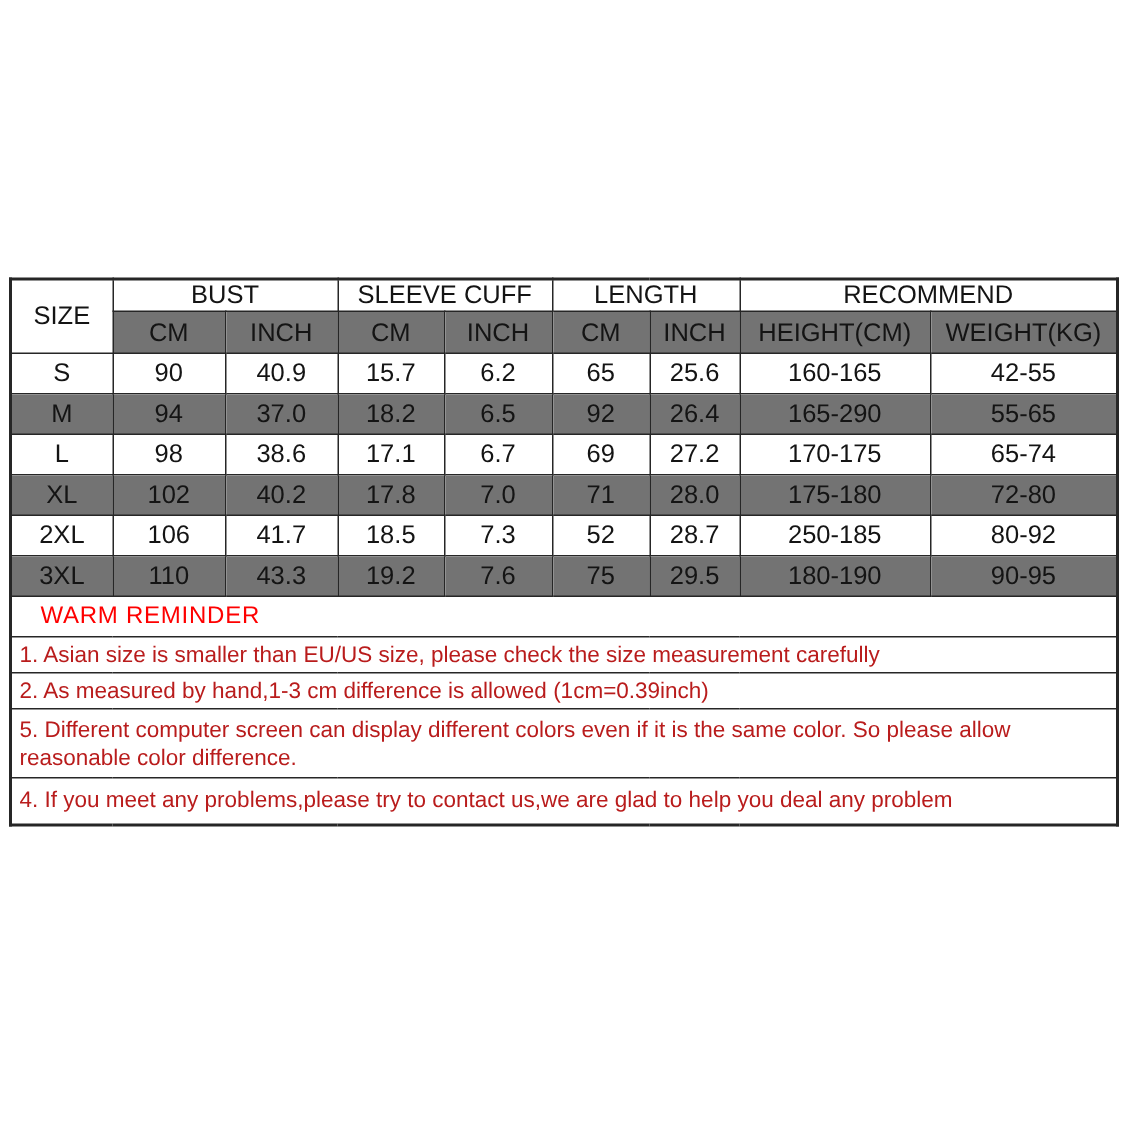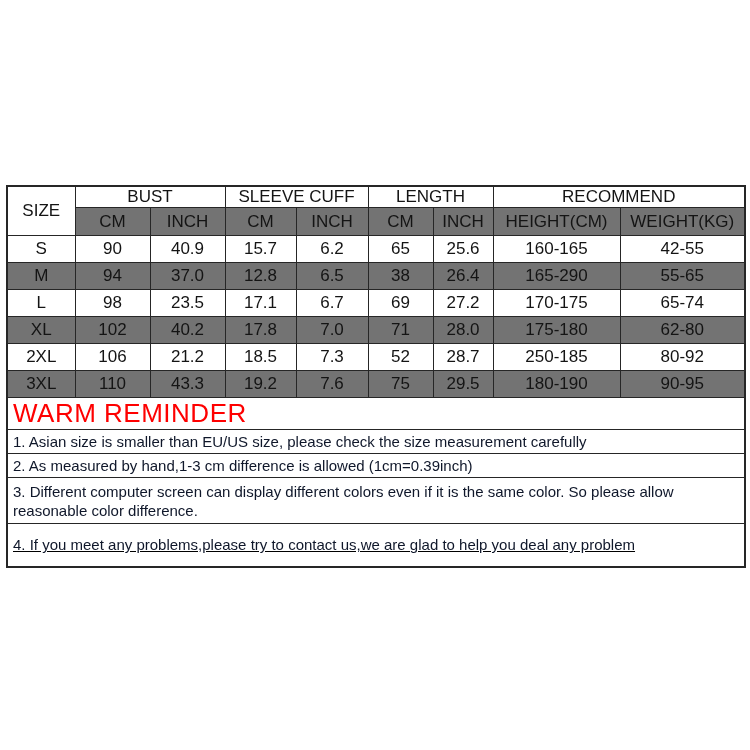--- a/index.html
+++ b/index.html
@@ -37,37 +37,37 @@
   }
   tr.h1 { height: 18px; }
   tr.h2 { height: 28px; }
   tr.datarow { height: 27px; }
   tr.stripe { background: #737373; }
   tr.plain  { background: #ffffff; }
 
   tr.reminder-title { height: 27px; }
   tr.reminder-title td {
     text-align: left;
-    padding: 0 0 0 5px;
-    font-size: 26px;
+    padding: 0 0 0 19px;
+    font-size: 16px;
     letter-spacing: 0.5px;
     white-space: nowrap;
   }
   tr.note td {
     text-align: left;
     font-size: 15px;
-    color: #0f172a;
+    color: #b91c1c;
     padding: 2px 16px 2px 5px;
     line-height: 19px;
     white-space: normal;
   }
   tr.note-1 { height: 21px; }
   tr.note-2 { height: 24px; }
   tr.note-3 { height: 46px; }
-  tr.note-4 { height: 43px; text-decoration: underline; }
+  tr.note-4 { height: 31px; }
 
   col.c-size  { width: 68px; }
   col.c-bcm   { width: 75px; }
   col.c-binch { width: 75px; }
   col.c-scm   { width: 71px; }
   col.c-sinch { width: 72px; }
   col.c-lcm   { width: 65px; }
   col.c-linch { width: 60px; }
   col.c-hgt   { width: 127px; }
   col.c-wgt   { width: 125px; }
@@ -118,56 +118,56 @@
       <td>65</td>
       <td>25.6</td>
       <td>160-165</td>
       <td>42-55</td>
     </tr>
 
     <tr class="datarow stripe">
       <td>M</td>
       <td>94</td>
       <td>37.0</td>
-      <td>12.8</td>
+      <td>18.2</td>
       <td>6.5</td>
-      <td>38</td>
+      <td>92</td>
       <td>26.4</td>
       <td>165-290</td>
       <td>55-65</td>
     </tr>
 
     <tr class="datarow plain">
       <td>L</td>
       <td>98</td>
-      <td>23.5</td>
+      <td>38.6</td>
       <td>17.1</td>
       <td>6.7</td>
       <td>69</td>
       <td>27.2</td>
       <td>170-175</td>
       <td>65-74</td>
     </tr>
 
     <tr class="datarow stripe">
       <td>XL</td>
       <td>102</td>
       <td>40.2</td>
       <td>17.8</td>
       <td>7.0</td>
       <td>71</td>
       <td>28.0</td>
       <td>175-180</td>
-      <td>62-80</td>
+      <td>72-80</td>
     </tr>
 
     <tr class="datarow plain">
       <td>2XL</td>
       <td>106</td>
-      <td>21.2</td>
+      <td>41.7</td>
       <td>18.5</td>
       <td>7.3</td>
       <td>52</td>
       <td>28.7</td>
       <td>250-185</td>
       <td>80-92</td>
     </tr>
 
     <tr class="datarow stripe">
       <td>3XL</td>
@@ -185,20 +185,20 @@
       <td colspan="9" style="color:#fe0000;">WARM REMINDER</td>
     </tr>
 
     <tr class="note note-1">
       <td colspan="9">1. Asian size is smaller than EU/US size, please check the size measurement carefully</td>
     </tr>
     <tr class="note note-2">
       <td colspan="9">2. As measured by hand,1-3 cm difference is allowed (1cm=0.39inch)</td>
     </tr>
     <tr class="note note-3">
-      <td colspan="9">3. Different computer screen can display different colors even if it is the same color. So please allow reasonable color difference.</td>
+      <td colspan="9">5. Different computer screen can display different colors even if it is the same color. So please allow reasonable color difference.</td>
     </tr>
     <tr class="note note-4">
       <td colspan="9">4. If you meet any problems,please try to contact us,we are glad to help you deal any problem</td>
     </tr>
   </tbody>
     </table>
 </div>
 
 </body></html>

